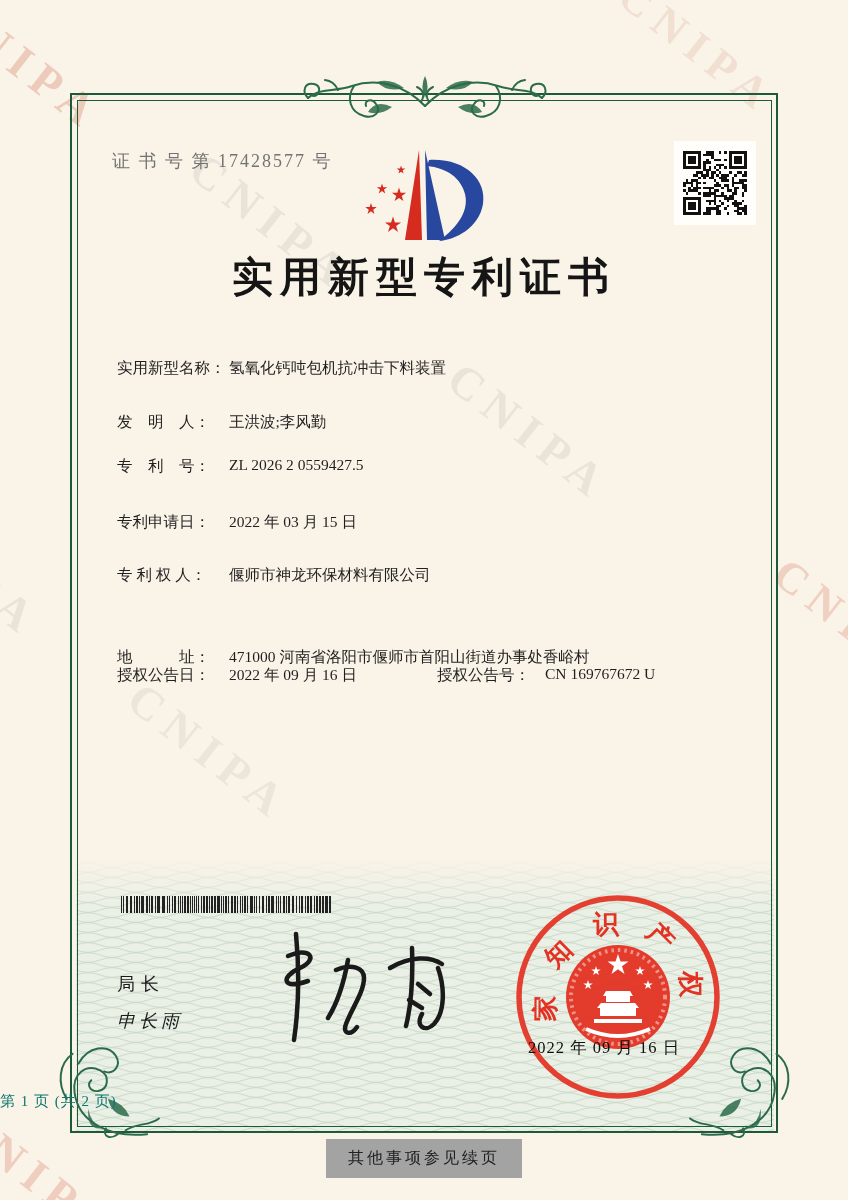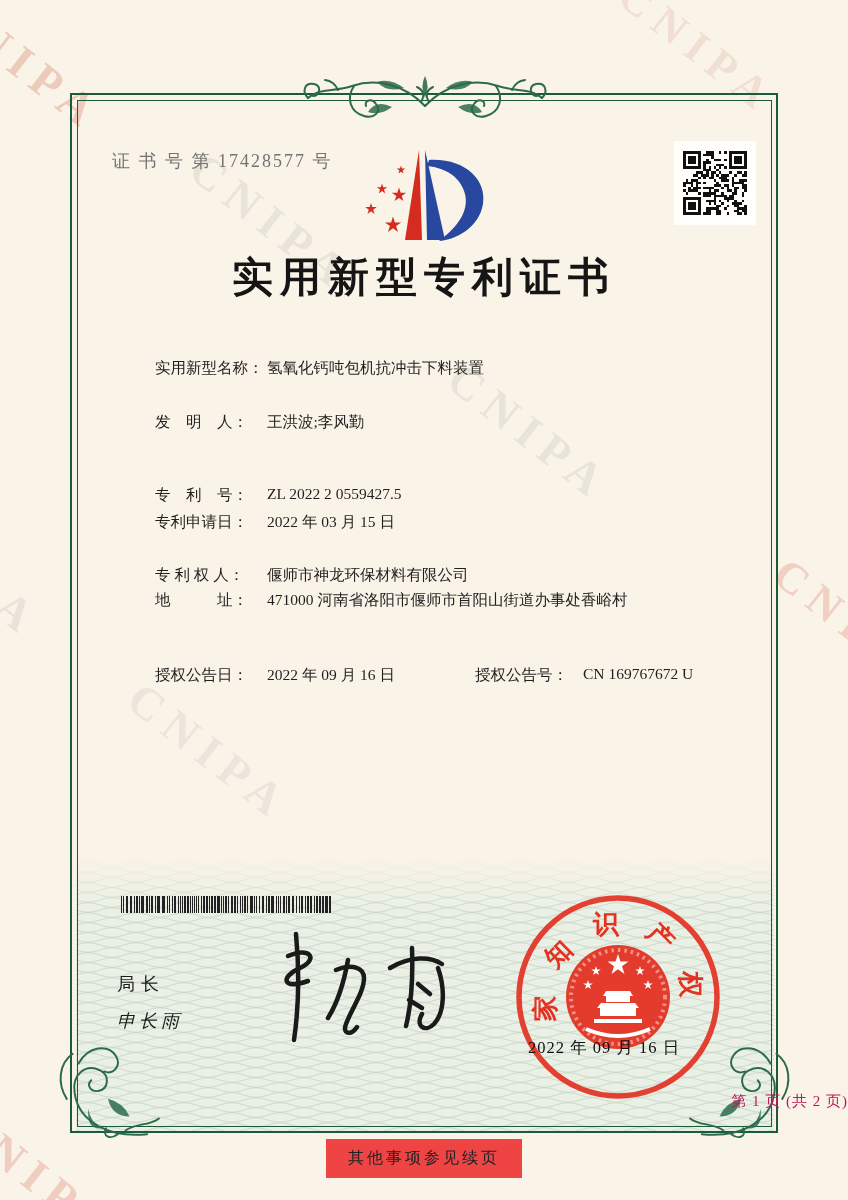--- a/index.html
+++ b/index.html
@@ -26,42 +26,42 @@
   .orn-bl{position:absolute;left:48px;top:1040px;width:115px;height:103px;}
   .orn-br{position:absolute;left:686px;top:1040px;width:115px;height:103px;transform:scaleX(-1);}
 
   .cert-no{position:absolute;left:112px;top:149px;font-size:18px;letter-spacing:2px;color:#737373;}
   .logo{position:absolute;left:353px;top:138px;width:140px;height:112px;}
   .qr-box{position:absolute;left:674px;top:141px;width:82px;height:84px;background:#fffefb;
       display:flex;align-items:center;justify-content:center;}
   .title{position:absolute;left:0;top:250px;width:100%;text-align:center;font-size:41px;
       font-weight:bold;letter-spacing:7px;color:#151515;}
 
-  .field-row{position:absolute;left:117px;font-size:15.5px;color:#1f1f1f;white-space:nowrap;margin-left:38px;}
+  .field-row{position:absolute;left:117px;font-size:15.5px;color:#1f1f1f;white-space:nowrap;}
   .flabel{display:inline-block;}
   .fvalue{position:absolute;left:112px;top:0;}
   .pair2{position:absolute;left:320px;top:0;}
   .pair2 .fvalue{left:108px;}
 
   .body-text{position:absolute;left:117px;top:700px;width:614px;font-size:16px;line-height:27px;
       color:#222;text-align:justify;}
   .body-text p{margin:0;text-indent:2em;}
 
   .barcode{position:absolute;left:121px;top:896px;width:214px;height:17px;}
   .director-title{position:absolute;left:117px;top:972px;font-size:18px;letter-spacing:6px;color:#1b1b1b;}
   .director-name{position:absolute;left:117px;top:1009px;font-size:18px;letter-spacing:4px;color:#1b1b1b;font-style:italic;}
   .signature{position:absolute;left:252px;top:926px;width:205px;height:120px;}
 
   .seal{position:absolute;left:507px;top:893px;width:222px;height:208px;}
   .seal-date{position:absolute;left:528px;top:1037px;font-size:16.5px;letter-spacing:1px;
       color:#101010;z-index:5;white-space:nowrap;}
 
-  .page-indicator{position:absolute;left:0;top:1092px;width:100%;text-align:right;
-      font-size:15px;letter-spacing:1px;color:#be185d;}
-  .cont-note{position:absolute;left:50%;transform:translateX(-50%);top:1139px;background:#ef4444;
+  .page-indicator{position:absolute;left:0;top:1092px;width:100%;text-align:left;
+      font-size:15px;letter-spacing:1px;color:#0f766e;}
+  .cont-note{position:absolute;left:50%;transform:translateX(-50%);top:1139px;background:#a3a3a3;
       padding:9px 22px;font-size:16px;letter-spacing:3px;color:#222;white-space:nowrap;}
 </style>
 </head>
 <body>
 
 <div class="page">
 
   <div class="wm" style="left:-38px;top:-18px;font-size:46px;color:rgba(214,120,95,0.33);">CNIPA</div>
   <div class="wm" style="left:640px;top:-30px;font-size:44px;color:rgba(205,150,125,0.20);">CNIPA</div>
   <div class="wm" style="left:212px;top:142px;font-size:46px;color:rgba(150,148,142,0.16);">CNIPA</div>
@@ -497,33 +497,33 @@
   <div class="title">实用新型专利证书</div>
 
   <div class="field-row" style="top:358px">
     <span class="flabel">实用新型名称：</span>
     <span class="fvalue">氢氧化钙吨包机抗冲击下料装置</span>
   </div>
   <div class="field-row" style="top:412px">
     <span class="flabel">发　明　人：</span>
     <span class="fvalue">王洪波;李风勤</span>
   </div>
-  <div class="field-row" style="top:485px">
+  <div class="field-row" style="top:456px">
     <span class="flabel">专　利　号：</span>
-    <span class="fvalue">ZL 2022 2 0559427.5</span>
+    <span class="fvalue">ZL 2026 2 0559427.5</span>
   </div>
   <div class="field-row" style="top:512px">
     <span class="flabel">专利申请日：</span>
     <span class="fvalue">2022 年 03 月 15 日</span>
   </div>
   <div class="field-row" style="top:565px">
     <span class="flabel">专 利 权 人：</span>
     <span class="fvalue">偃师市神龙环保材料有限公司</span>
   </div>
-  <div class="field-row" style="top:590px">
+  <div class="field-row" style="top:647px">
     <span class="flabel">地　　　址：</span>
     <span class="fvalue">471000 河南省洛阳市偃师市首阳山街道办事处香峪村</span>
   </div>
   <div class="field-row" style="top:665px">
     <span class="flabel">授权公告日：</span>
     <span class="fvalue">2022 年 09 月 16 日</span>
     <span class="pair2">
       <span class="flabel">授权公告号：</span>
       <span class="fvalue">CN 169767672 U</span>
     </span>

